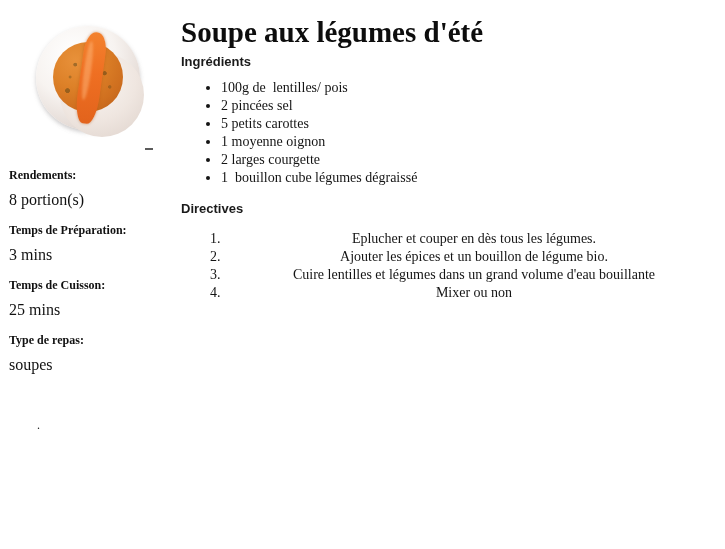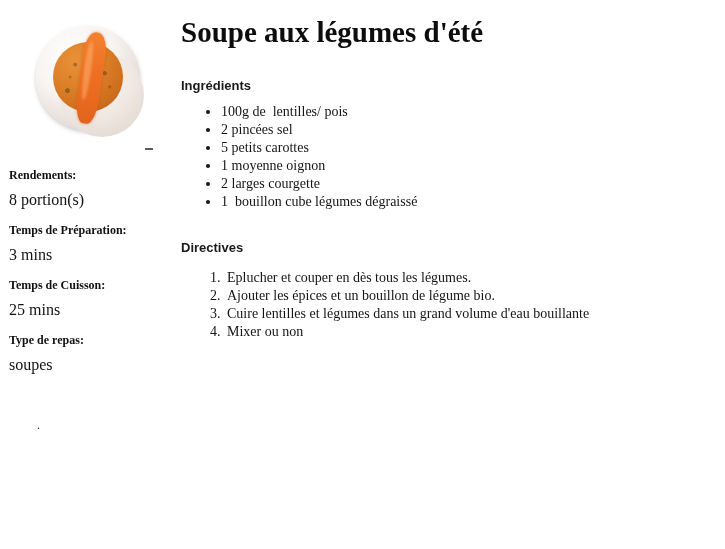--- a/index.html
+++ b/index.html
@@ -175,21 +175,21 @@
   .recipe-title {
     margin: 16px 0 0 0;
     font-family: "Liberation Serif", "DejaVu Serif", serif;
     font-weight: bold;
     font-size: 29px;
     line-height: 33px;
     letter-spacing: 0px;
     color: #0d0d0d;
   }
   .section-heading {
-    margin: 29px 0 0 0;
+    margin: 5px 0 0 0;
     font-family: "Liberation Sans", "DejaVu Sans", sans-serif;
     font-weight: bold;
     font-size: 13px;
     line-height: 16px;
     color: #1a1a1a;
   }
   ul.ingredients {
     margin: 9px 0 0 0;
     padding: 0 0 0 40px;
     list-style-type: disc;
@@ -197,20 +197,21 @@
   ul.ingredients li {
     font-size: 14px;
     line-height: 18px;
     color: #141414;
     white-space: pre-wrap;
   }
   ol.directions {
     margin: 13px 0 0 0;
     padding: 0 0 0 43px;
     list-style-type: decimal;
+    text-align: center;
   }
   ol.directions li {
     font-size: 14px;
     line-height: 18px;
     color: #141414;
     padding-left: 3px;
   }
   ol.directions li::marker { font-size: 14px; }
   .directives-block { margin-top: 14px; }
 </style>

